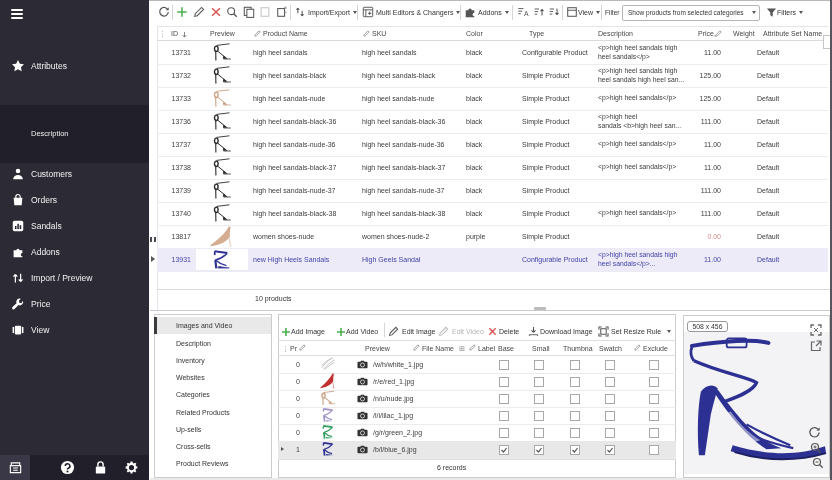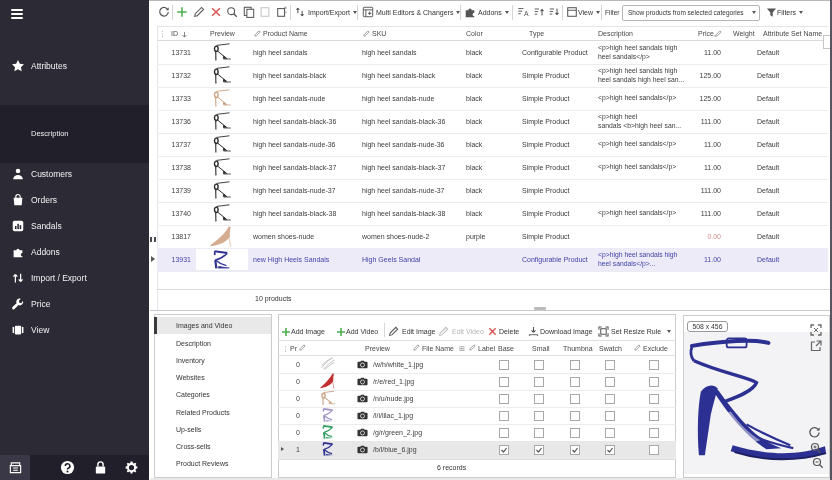--- a/index.html
+++ b/index.html
@@ -91,21 +91,21 @@
       </svg>
     <span class="txt">Addons</span>
   </div>
   <div class="mitem" style="top:265px">
     <svg class="micon" viewBox="0 0 16 16">
         <g fill="none" stroke="#fff">
           <path d="M5 13V4M5 4L2.8 6.5M5 4l2.2 2.5" stroke-width="1.4"></path>
           <path d="M11 3v9M11 12l-2.2-2.5M11 12l2.2-2.5" stroke-width="1.4"></path>
         </g>
       </svg>
-    <span class="txt">Import / Export</span>
+    <span class="txt">Import / Preview</span>
   </div>
   <div class="mitem" style="top:291px">
     <svg class="micon" viewBox="0 0 16 16">
         <path d="M13.6 4.2a3.8 3.8 0 0 1-5 5L4 13.8a1.6 1.6 0 0 1-2.3-2.3L6.3 7a3.8 3.8 0 0 1 5-5L9 4.3l.6 2.2 2.2.6z" stroke="none"></path>
       </svg>
     <span class="txt">Price</span>
   </div>
   <div class="mitem" style="top:317px">
     <svg class="micon" viewBox="0 0 16 16">
         <rect x="4.5" y="3" width="7" height="10" rx="1" stroke="none"></rect>

